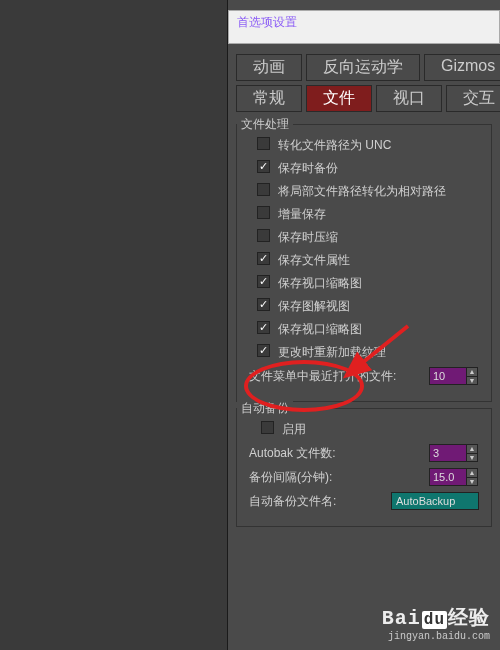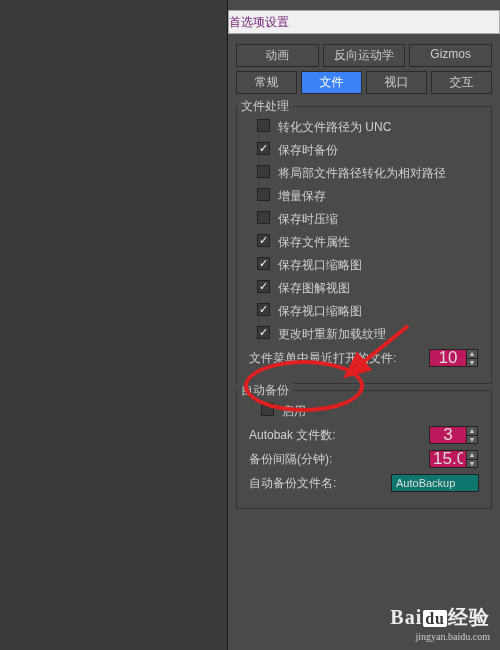--- a/index.html
+++ b/index.html
@@ -17,47 +17,47 @@
       width: 228px; height: 650px;
       background: #3a3a3a;
       border-right: 1px solid #1a1a1a;
     }
     .dialog {
       position: absolute; left: 228px; top: 10px;
       width: 272px; height: 640px;
       background: #4a4a4a;
     }
     .titlebar {
-      height: 24px;
+      height: 34px;
       background: #f0f0f0;
-      color: #701a75;
-      padding: 3px 0;
+      color: #8b5cf6;
+      padding: 3px 8px;
       font-size: 12px;
       border: 1px solid #aaa;
     }
     .tab-area {
       padding: 10px 8px 6px 8px;
       display: flex; flex-direction: column; gap: 4px;
     }
     .tab-row {
       display: flex; gap: 4px;
     }
     .tab {
       flex: 1 1 0;
       text-align: center;
-      padding: 2px 8px;
+      padding: 2px 16px;
       border: 1px solid #2a2a2a;
       background: #4a4a4a;
       color: #ccc;
-      font-size: 12px;
+      font-size: 16px;
       cursor: pointer;
       white-space: nowrap;
     }
     .tab.active {
-      background: #3b82f6;
+      background: #7f1d1d;
       color: #fff;
     }
     .fieldset {
       margin: 6px 8px;
       border: 1px solid #333;
       padding: 6px 8px 10px 8px;
       position: relative;
     }
     .legend {
       position: absolute; top: -9px; left: 0;
@@ -88,26 +88,26 @@
       display: flex; align-items: center;
       justify-content: space-between;
       margin: 6px 4px 6px 4px;
     }
     .spinner {
       display: flex; align-items: stretch;
       width: 50px; height: 18px;
     }
     .spinner input {
       width: 38px;
-      background: #be185d;
+      background: #701a75;
       border: 1px solid #222;
       color: #ddd;
-      font-size: 17px;
+      font-size: 11px;
       padding: 1px 3px;
-      text-align: center;
+      text-align: left;
     }
     .spinner .arrows {
       width: 11px;
       display: flex; flex-direction: column;
       border: 1px solid #222;
       border-left: none;
     }
     .spinner .arrow {
       flex: 1;
       background: #555;
@@ -139,21 +139,21 @@
     .arrow-svg {
       position: absolute;
       left: 338px; top: 322px;
       pointer-events: none;
     }
     .watermark {
       position: absolute;
       right: 10px; bottom: 8px;
       text-align: right;
       color: rgba(255,255,255,0.9);
-      font-family: Liberation Serif, serif;
+      font-family: Liberation Mono, monospace;
     }
     .watermark .brand { font-size: 20px; font-weight: bold; letter-spacing: 1px; }
     .watermark .brand .du { background: #fff; color: #333; padding: 0 2px; border-radius: 2px; margin: 0 1px; font-size: 16px;}
     .watermark .sub { font-size: 10px; color: rgba(255,255,255,0.7); }
   </style>
 </head>
 <body>
 
 <div class="left-pane"></div>
 

